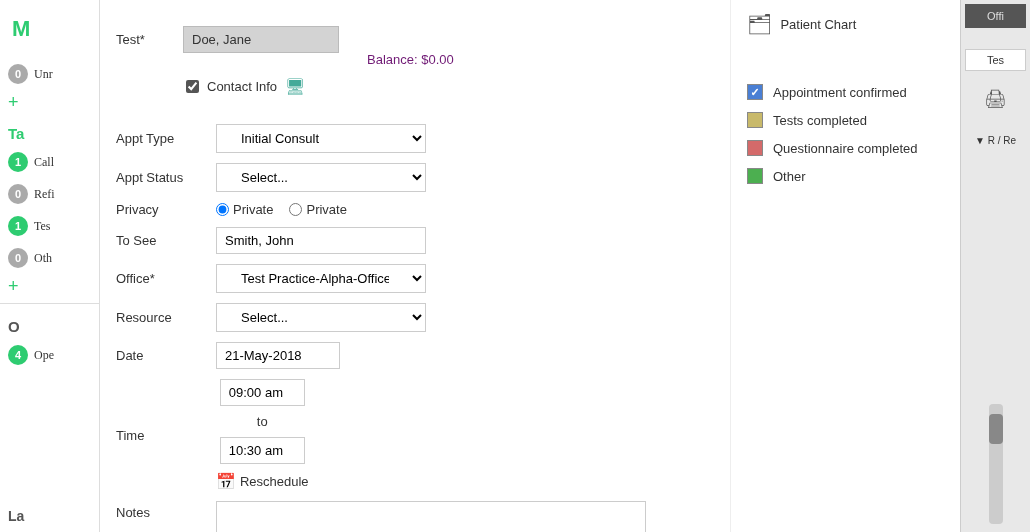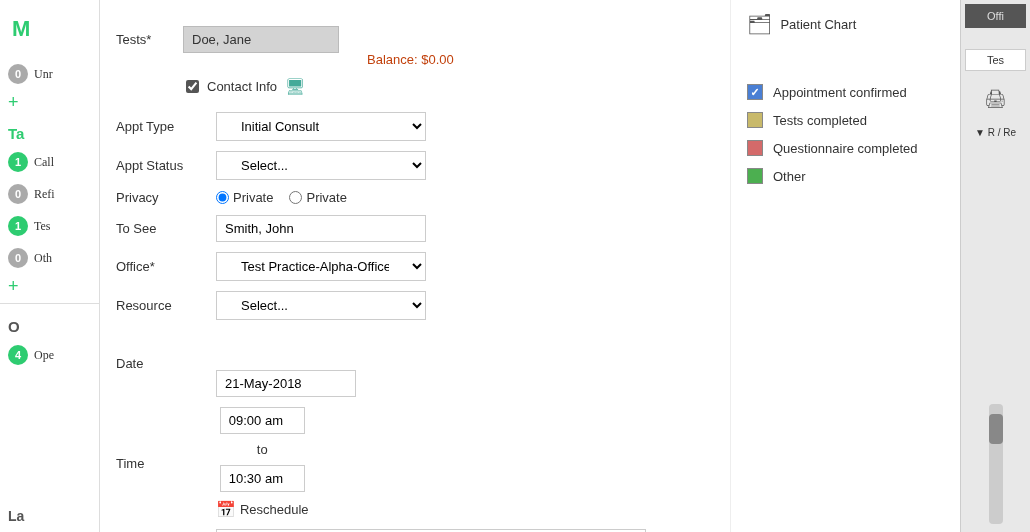--- a/index.html
+++ b/index.html
@@ -122,30 +122,30 @@
     .name-input {
       background: #d3d3d3;
       border: 1px solid #bbb;
       padding: 5px 8px;
       font-size: 13px;
       width: 156px;
       color: #333;
     }
     .balance-text {
       font-size: 13px;
-      color: #c2410c;
+      color: #701a75;
       margin-left: 16px;
       margin-top: 40px;
     }
 
     .contact-row {
       display: flex;
       align-items: center;
       gap: 8px;
-      margin-bottom: 16px;
+      margin-bottom: 28px;
       margin-left: 70px;
     }
     .contact-checkbox {
       width: 13px;
       height: 13px;
       accent-color: #555;
     }
     .contact-label {
       font-size: 13px;
       color: #333;
@@ -290,20 +290,21 @@
       cursor: pointer;
       color: #333;
     }
     .print-icon {
       font-size: 18px;
       color: #555;
       text-align: center;
       cursor: pointer;
     }
     .right-panel-section {
+      margin-top: 8px;
     }
     .right-panel-label {
       font-size: 10px;
       color: #333;
       text-align: center;
     }
     .scrollbar-area {
       flex: 1;
       display: flex;
       flex-direction: column;
@@ -369,21 +370,21 @@
     <div class="badge-num">4</div>
     <span class="sidebar-item-text">Ope</span>
   </div>
 
   <div style="margin-top:auto; padding:8px; font-size:14px; font-weight:bold; color:#555;">La</div>
 </div>
 
 <div class="main">
 
   <div class="form-top-row">
-    <label class="name-label">Tests*</label>
+    <label class="name-label">Test*</label>
     <input class="name-input" type="text" value="Doe, Jane" style="">
     <span class="balance-text">Balance: $0.00</span>
   </div>
 
   <div class="contact-row">
     <input type="checkbox" class="contact-checkbox" checked="" style="">
     <span class="contact-label">Contact Info</span>
     <span class="monitor-icon">🖥</span>
   </div>
 
@@ -434,21 +435,21 @@
 
   <div class="form-row">
     <label class="form-label">Resource</label>
     <select class="form-select">
       <option>Select...</option>
     </select>
   </div>
 
   <div class="form-row">
     <label class="form-label">Date</label>
-    <input class="form-input" type="text" style="width: 140px; margin-top: 40px;" value="21-May-2018">
+    <input class="form-input" type="text" style="width: 124px;" value="21-May-2018">
   </div>
 
   <div class="form-row">
     <label class="form-label">Time</label>
     <div class="time-row">
       <input class="time-input" type="text" value="09:00 am" style="">
       <span class="time-sep">to</span>
       <input class="time-input" type="text" value="10:30 am" style="">
       <button class="reschedule-btn">
         <span class="calendar-icon">📅</span>

